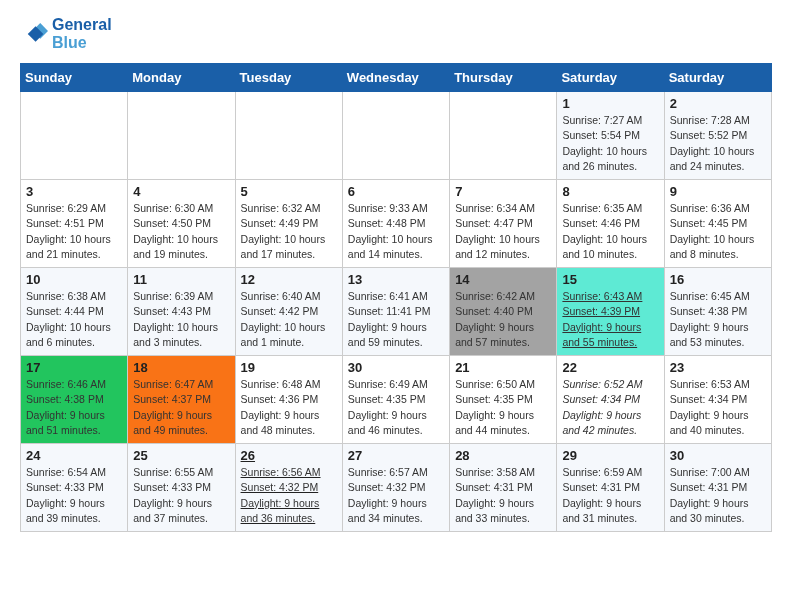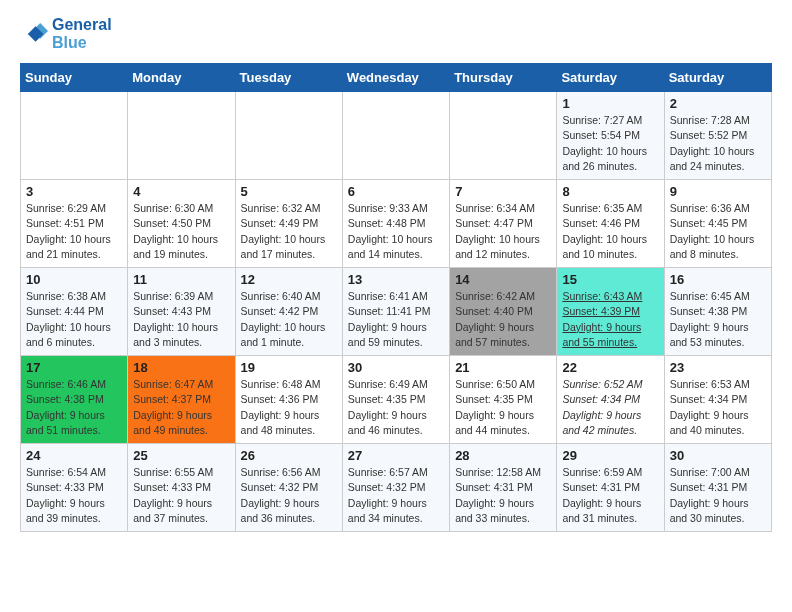--- a/index.html
+++ b/index.html
@@ -307,37 +307,37 @@
 Daylight: 9 hours
 and 39 minutes.</div>
         </td>
         <td style="background: rgb(245, 248, 252);">
           <span class="day-num">25</span>
           <div class="cell-info" style="white-space: pre-line;">Sunrise: 6:55 AM
 Sunset: 4:33 PM
 Daylight: 9 hours
 and 37 minutes.</div>
         </td>
-        <td style="background: rgb(245, 248, 252);">
+        <td style="background: rgb(245, 248, 252); text-decoration: underline;">
           <span class="day-num">26</span>
           <div class="cell-info" style="white-space: pre-line;">Sunrise: 6:56 AM
 Sunset: 4:32 PM
 Daylight: 9 hours
 and 36 minutes.</div>
         </td>
         <td style="background: rgb(245, 248, 252);">
           <span class="day-num">27</span>
           <div class="cell-info" style="white-space: pre-line;">Sunrise: 6:57 AM
 Sunset: 4:32 PM
 Daylight: 9 hours
 and 34 minutes.</div>
         </td>
         <td style="background: rgb(245, 248, 252);">
           <span class="day-num">28</span>
-          <div class="cell-info" style="white-space: pre-line;">Sunrise: 12:58 AM
+          <div class="cell-info" style="white-space: pre-line;">Sunrise: 3:58 AM
 Sunset: 4:31 PM
 Daylight: 9 hours
 and 33 minutes.</div>
         </td>
         <td style="background: rgb(245, 248, 252);">
           <span class="day-num">29</span>
           <div class="cell-info" style="white-space: pre-line;">Sunrise: 6:59 AM
 Sunset: 4:31 PM
 Daylight: 9 hours
 and 31 minutes.</div>

